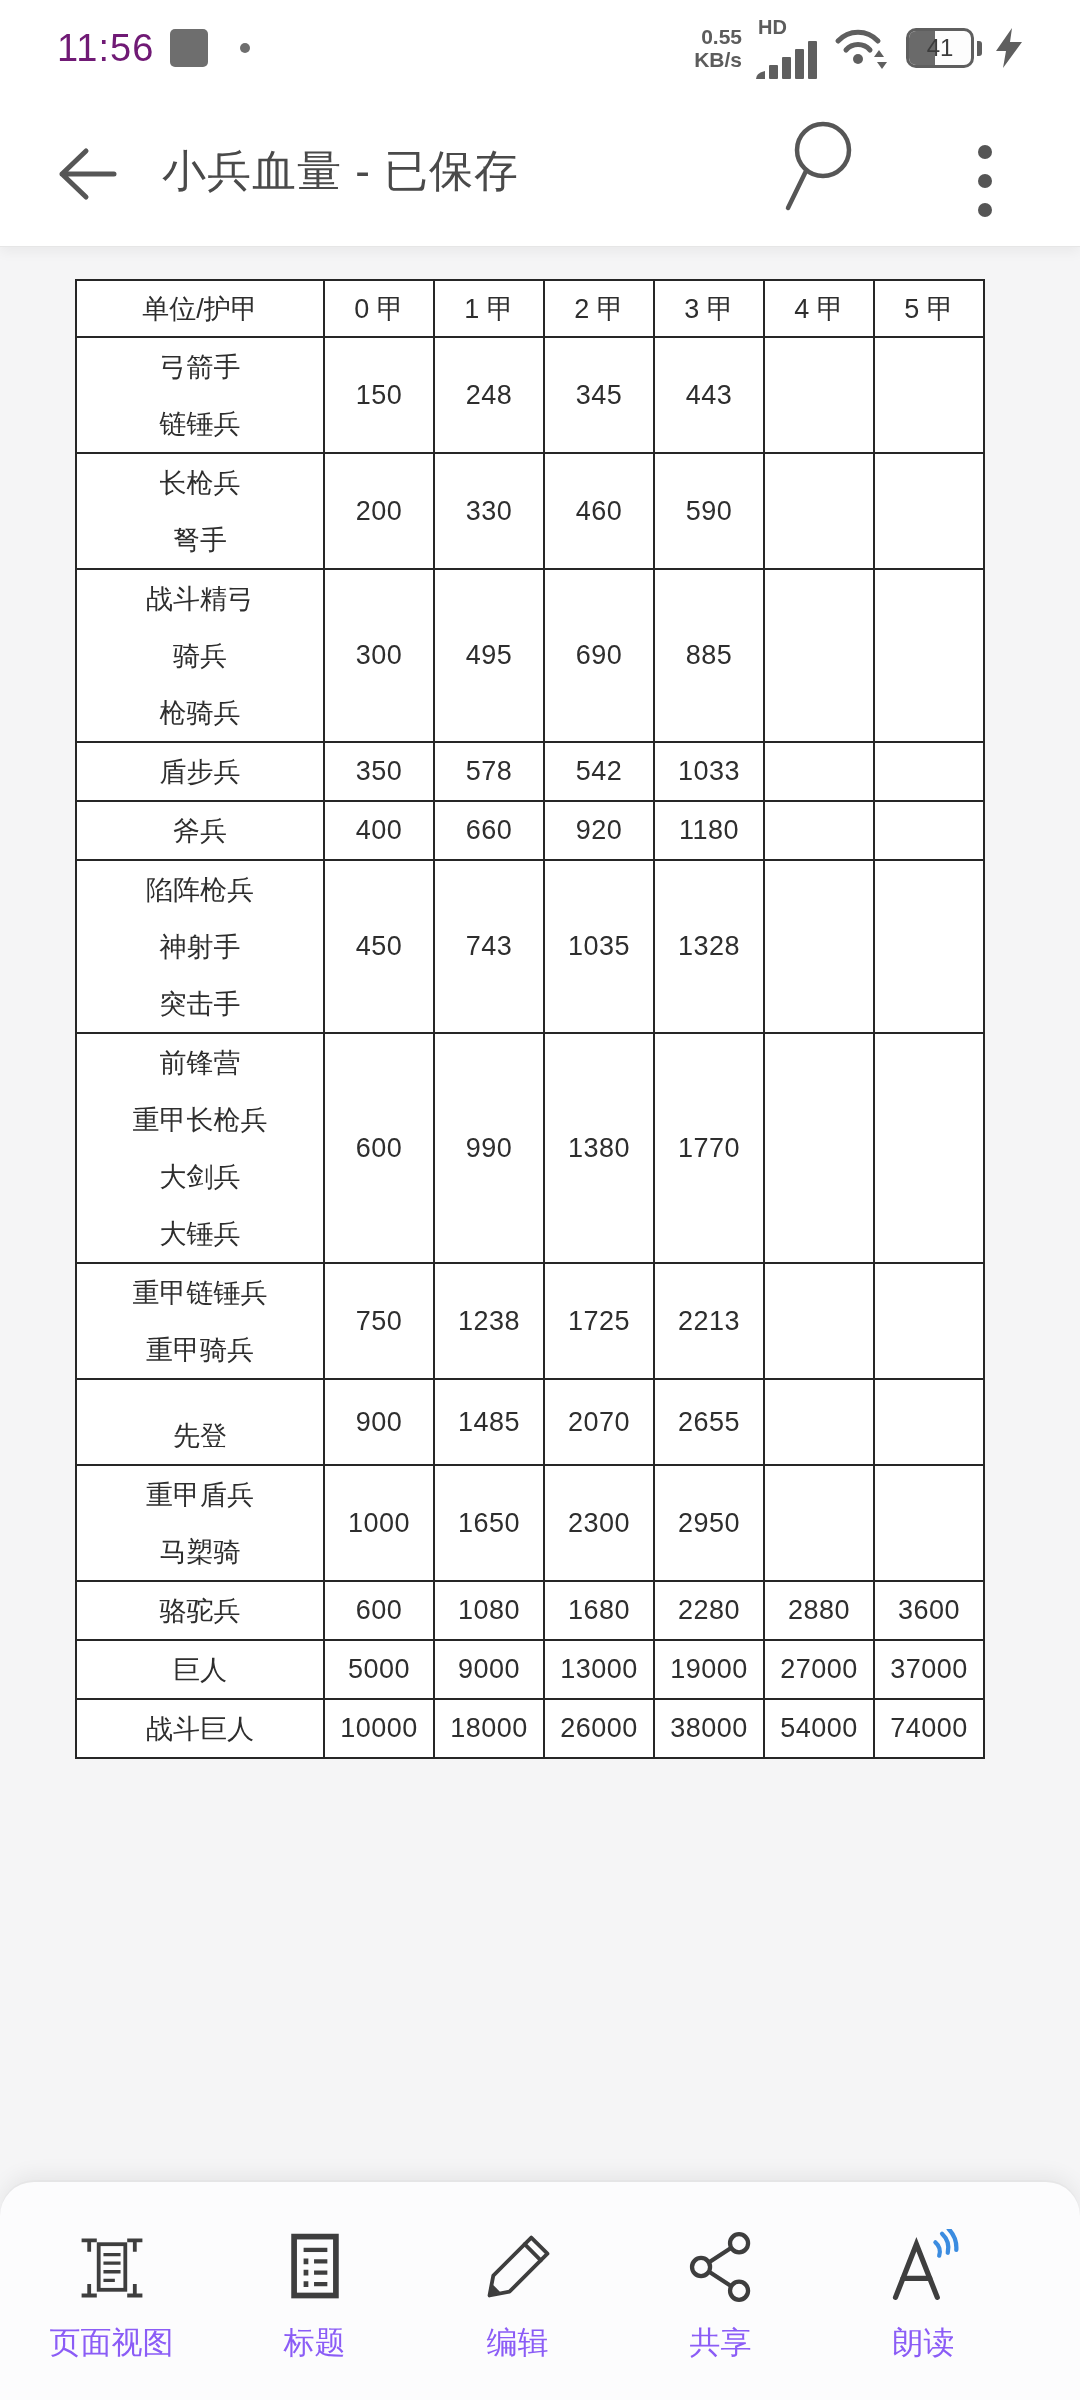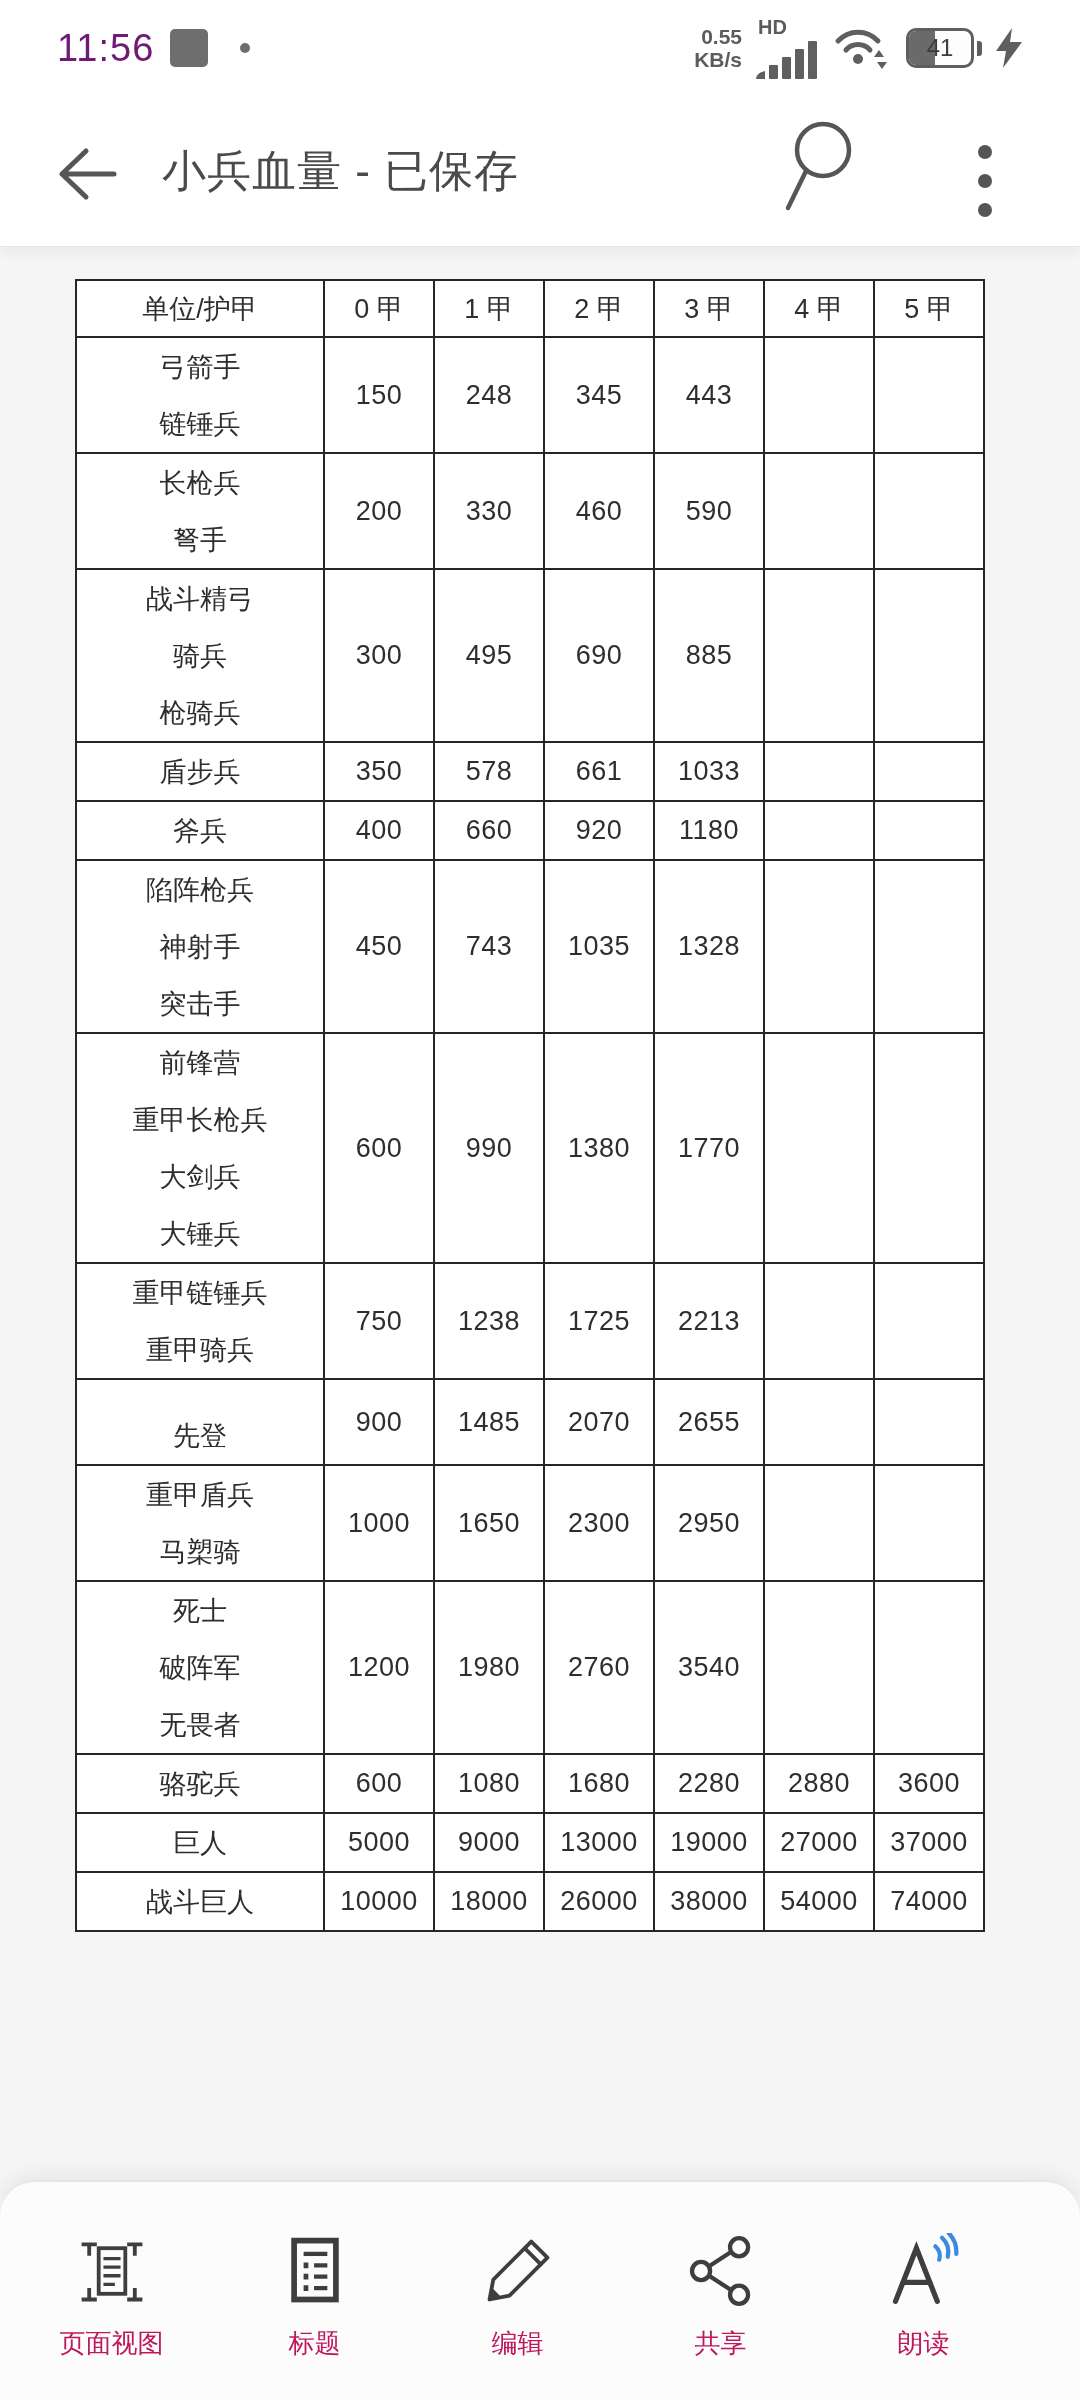--- a/index.html
+++ b/index.html
@@ -70,21 +70,21 @@
     background:#fcfcfd;border-radius:34px 34px 0 0;
     box-shadow:0 -2px 0 rgba(0,0,0,0.02), 0 -8px 20px rgba(0,0,0,0.06);
   }
   .toolbar-inner{
     height:100%;display:flex;align-items:stretch;
     padding:20px 55px 10px 10px;box-sizing:border-box;
   }
   .toolbar-item{flex:1;display:flex;flex-direction:column;align-items:center;justify-content:center;
     gap:16px;cursor:pointer;}
   .toolbar-icon{height:78px;display:flex;align-items:center;justify-content:center;color:#3e3e3e;}
-  .toolbar-label{font-size:26px;color:#be185d;}
+  .toolbar-label{font-size:31px;color:#8b5cf6;}
 </style>
 </head>
 <body>
 
 <div class="screen">
 
   <div class="top-chrome">
 
     <div class="statusbar">
       <div class="sb-left">
@@ -221,21 +221,21 @@
             <td class="value-cell"></td>
           </tr>
           <tr>
             <td>
               <div class="unit-stack" style="height: 57px;">
                 <div class="unit-line">盾步兵</div>
               </div>
             </td>
             <td class="value-cell">350</td>
             <td class="value-cell">578</td>
-            <td class="value-cell">661</td>
+            <td class="value-cell">542</td>
             <td class="value-cell">1033</td>
             <td class="value-cell"></td>
             <td class="value-cell"></td>
           </tr>
           <tr>
             <td>
               <div class="unit-stack" style="height: 57px;">
                 <div class="unit-line">斧兵</div>
               </div>
             </td>
@@ -308,35 +308,20 @@
             <td>
               <div class="unit-stack" style="height: 114px;">
                 <div class="unit-line">重甲盾兵</div>
                 <div class="unit-line">马槊骑</div>
               </div>
             </td>
             <td class="value-cell">1000</td>
             <td class="value-cell">1650</td>
             <td class="value-cell">2300</td>
             <td class="value-cell">2950</td>
-            <td class="value-cell"></td>
-            <td class="value-cell"></td>
-          </tr>
-          <tr>
-            <td>
-              <div class="unit-stack" style="height: 171px;">
-                <div class="unit-line">死士</div>
-                <div class="unit-line">破阵军</div>
-                <div class="unit-line">无畏者</div>
-              </div>
-            </td>
-            <td class="value-cell">1200</td>
-            <td class="value-cell">1980</td>
-            <td class="value-cell">2760</td>
-            <td class="value-cell">3540</td>
             <td class="value-cell"></td>
             <td class="value-cell"></td>
           </tr>
           <tr>
             <td>
               <div class="unit-stack" style="height: 57px;">
                 <div class="unit-line">骆驼兵</div>
               </div>
             </td>
             <td class="value-cell">600</td>

